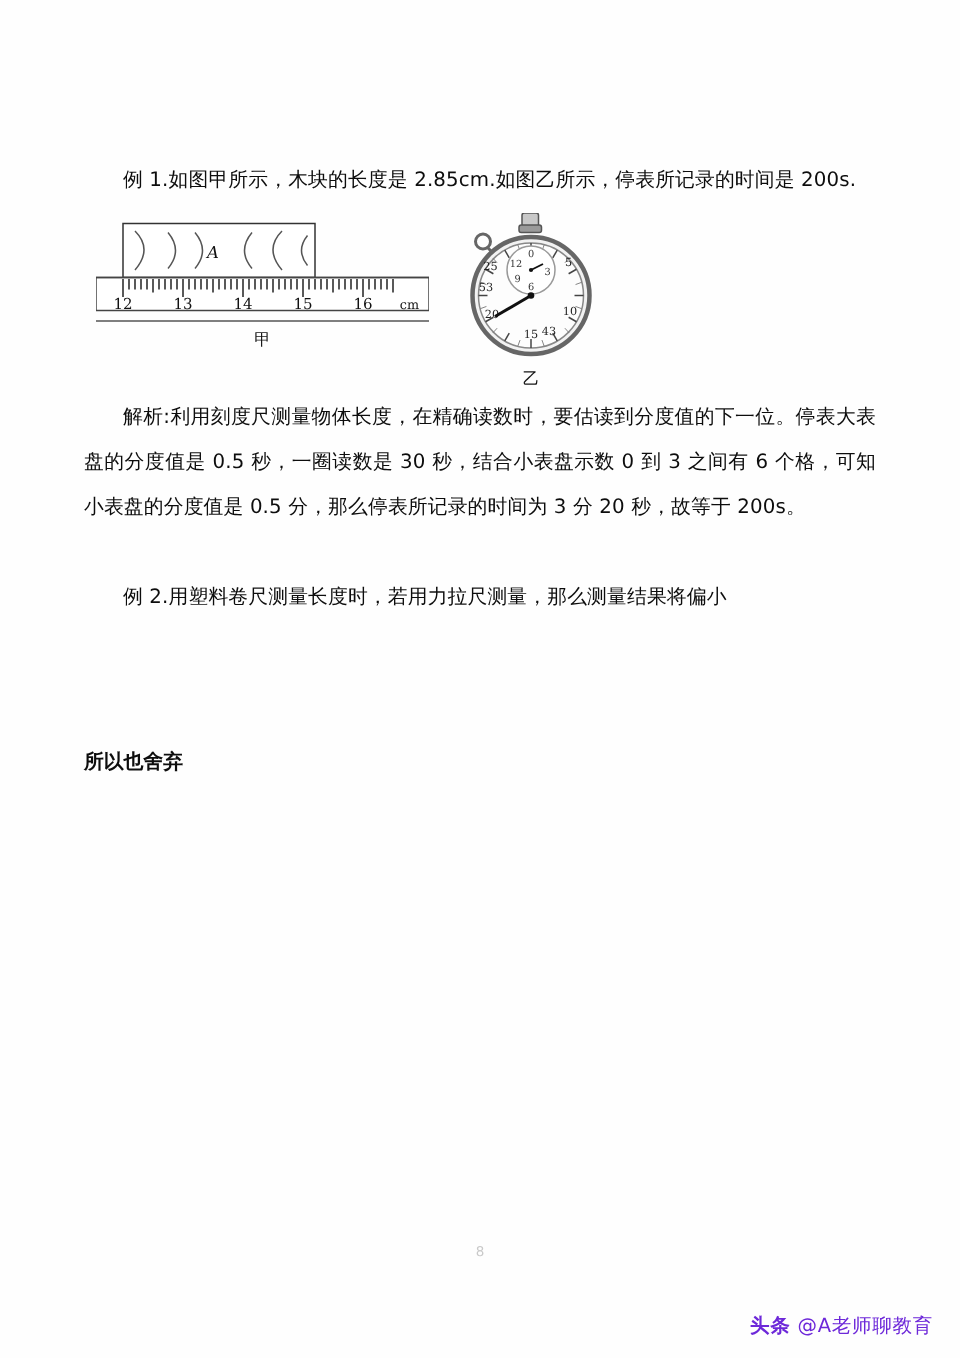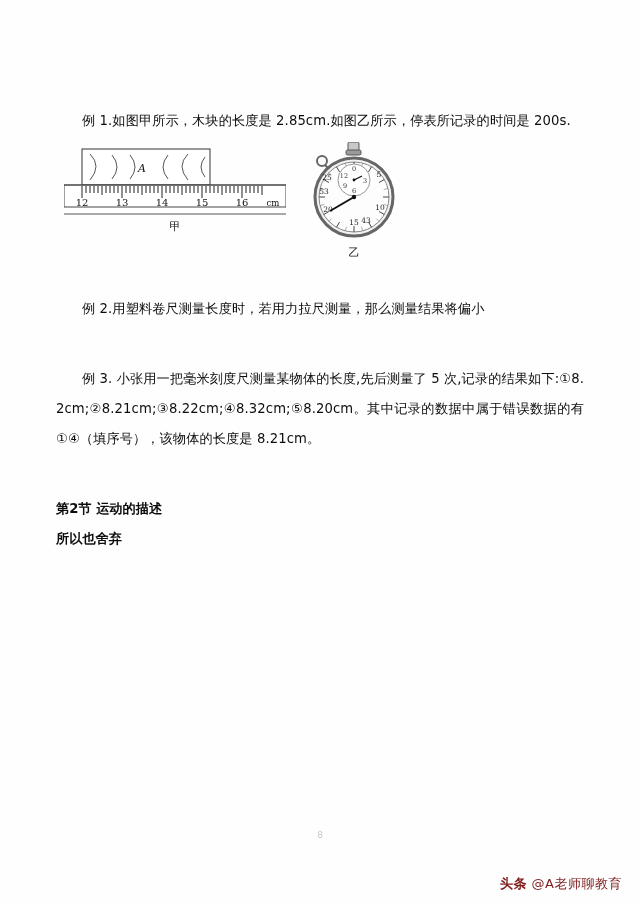--- a/index.html
+++ b/index.html
@@ -81,21 +81,21 @@
     font-size: 9px;
     color: #c9c9c9;
   }
 
   
   .footer-watermark {
     position: absolute;
     right: 18px;
     bottom: 12px;
     font-size: 13px;
-    color: #7f1d1d;
+    color: #6d28d9;
     letter-spacing: 0.5px;
     white-space: nowrap;
   }
   .footer-watermark .brand { font-weight: bold; }
 </style>
 </head>
 <body>
 
 <div class="page">
   <div class="content">
@@ -246,34 +246,33 @@
           <line x1="54" y1="38" x2="62" y2="34" stroke="#111" stroke-width="1.3"></line>
           <circle cx="54" cy="38" r="1.4" fill="#111"></circle>
 
           <line x1="54" y1="55" x2="30" y2="69" stroke="#111" stroke-width="2"></line>
           <circle cx="54" cy="55" r="2.2" fill="#111"></circle>
         </svg>
         <div class="fig-label">乙</div>
       </div>
     </div>
 
+    <p class="para indent">解析:利用刻度尺测量物体长度，在精确读数时，要估读到分度值的下一位。停表大表盘的分度值是 0.5 秒，一圈读数是 30 秒，结合小表盘示数 0 到 3 之间有 6 个格，可知小表盘的分度值是 0.5 分，那么停表所记录的时间为 3 分 20 秒，故等于 200s。</p>
 
     <div class="gap-md"></div>
 
     <p class="para indent"><span>例 2.用塑料卷尺测量长度时，若用力拉尺测量，那么测量结果将</span><span class="u">偏小</span>&nbsp;&nbsp;</p>
 
 
     <div class="gap-lg"></div>
 
-    <p class="para indent"><span>例 3. 小张用一把毫米刻度尺测量某物体的长度,先后测量了 5 次,记录的结果如下:①8.2cm;②8.21cm;③8.22cm;④8.32cm;⑤8.20cm。其中记录的数据中属于错误数据的有①④（填序号），该物体的长度是</span>&nbsp;<span class="u">8.21cm</span><span>。</span></p>
 
 
     <div class="gap-lg"></div>
 
-    <p class="heading">第2节  运动的描述</p>
     <p class="heading">所以也舍弃</p>
   </div>
 
   <div class="page-number">8</div>
 
   <div class="footer-watermark">
     <span class="brand">头条</span>
     <span>@A老师聊教育</span>
   </div>
 </div>

